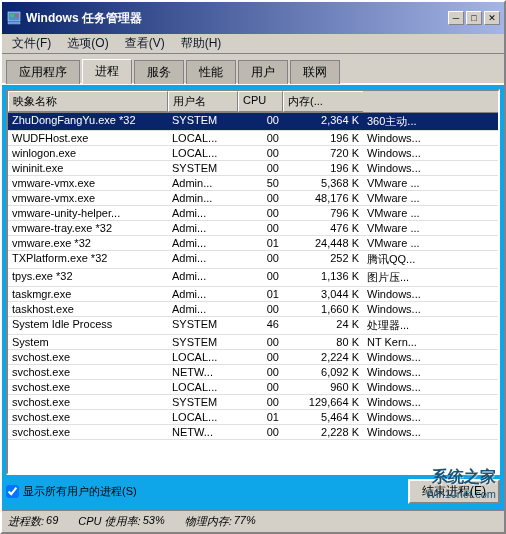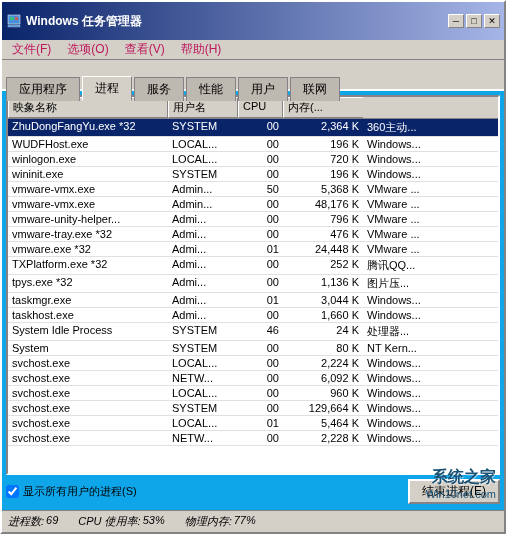--- a/index.html
+++ b/index.html
@@ -19,21 +19,21 @@
       border: 2px solid #848284;
       border-top: 2px solid #fff;
       border-left: 2px solid #fff;
       background: #d4d0c8;
       display: flex;
       flex-direction: column;
     }
 
     .title-bar {
       background: linear-gradient(to right, #0a246a, #a6b5e7);
-      height: 38px;
+      height: 32px;
       display: flex;
       align-items: center;
       padding: 0 4px;
       color: white;
       font-size: 12px;
       font-weight: bold;
       user-select: none;
     }
     .title-bar-icon {
       width: 16px;
@@ -71,40 +71,40 @@
       height: 20px;
       display: flex;
       align-items: center;
       padding: 0 2px;
       border-bottom: 1px solid #848284;
     }
     .menu-item {
       padding: 2px 8px;
       font-size: 12px;
       cursor: pointer;
-      color: #be185d;
+      color: #0f172a;
     }
 
     
     .tab-bar {
       background: #d4d0c8;
       display: flex;
       align-items: flex-end;
       padding: 4px 4px 0 4px;
       gap: 2px;
     }
     .tab {
       padding: 3px 12px;
       font-size: 12px;
       border: 1px solid #848284;
       border-bottom: none;
       background: #d4d0c8;
       cursor: pointer;
       position: relative;
-      top: 12px;
+      top: 1px;
     }
     .tab.active {
       background: #d4d0c8;
       border-top: 1px solid #fff;
       border-left: 1px solid #fff;
       border-right: 1px solid #848284;
       border-bottom: 1px solid #d4d0c8;
       z-index: 2;
       font-weight: normal;
     }

